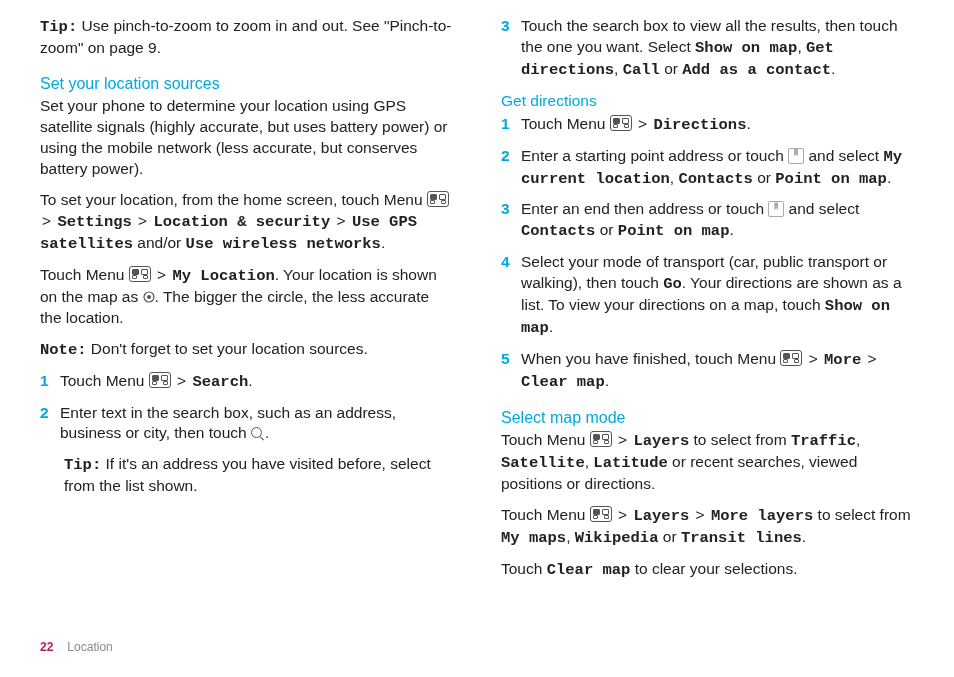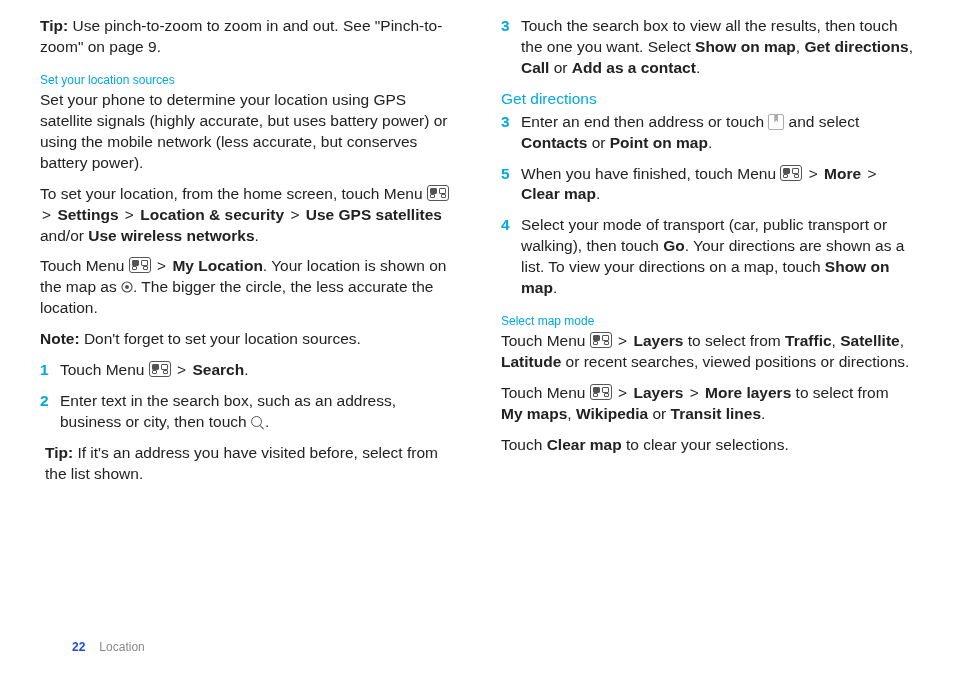--- a/index.html
+++ b/index.html
@@ -18,50 +18,50 @@
     gap: 48px;
     padding: 16px 40px 0 40px;
   }
   .col {
     flex: 1 1 0;
     min-width: 0;
   }
   h2 {
     color: #00a9e0;
     font-weight: 300;
-    font-size: 12px;
+    font-size: 16px;
     margin-top: 14px;
     margin-bottom: 2px;
     font-family: "Helvetica Neue", Arial, sans-serif;
   }
   h3 {
     color: #00a9e0;
     font-weight: 400;
     font-size: 15.5px;
     margin-top: 6px;
     margin-bottom: 2px;
   }
   p { margin-bottom: 10px; }
   .tip, .note { font-weight: 700; }
-  b { font-weight: 700; }
+  b { font-weight: 700; font-family: Liberation Mono, monospace; }
   ol { list-style: none; padding-left: 0; margin: 0; }
   ol > li {
     position: relative;
     padding-left: 20px;
     margin-bottom: 10px;
   }
   ol > li::before {
     content: attr(data-n);
     position: absolute;
     left: 0;
     top: 0;
     color: #00a9e0;
     font-weight: 700;
   }
-  .sub { margin-left: 5px; margin-bottom: 10px; }
+  .sub { margin-left: 24px; margin-bottom: 10px; }
   .icon {
     display: inline-block;
     vertical-align: -3px;
   }
   .icon-menu {
     width: 22px; height: 16px;
     border: 1px solid #555;
     border-radius: 3px;
     position: relative;
     vertical-align: -2px;
@@ -111,21 +111,21 @@
     clip-path: polygon(0 0, 100% 0, 100% 100%, 50% 70%, 0 100%);
   }
   .gt { display:inline-block; padding: 0 2px; }
   .footer {
     position: absolute;
     left: 40px;
     bottom: 22px;
     font-size: 12px;
     color: #888;
   }
-  .footer .pn { font-weight: 700; color: #1d4ed8; margin-right: 14px; margin-left: 32px; }
+  .footer .pn { font-weight: 700; color: #be185d; margin-right: 14px; }
 </style>
 </head>
 <body>
 
 <div class="page">
 
   <div class="col">
 
     <p>
       <b class="tip">Tip:</b><span> Use pinch-to-zoom to zoom in and out. See "Pinch-to-zoom" on page 9.</span>
@@ -174,32 +174,40 @@
   <div class="col">
 
     <ol>
       <li data-n="3">
         <span>Touch the search box to view all the results, then touch the one you want. Select </span><b>Show on map</b><span>, </span><b>Get directions</b><span>, </span><b>Call</b><span> or </span><b>Add as a contact</b><span>.</span>
       </li>
     </ol>
 
     <h3>Get directions</h3>
     <ol>
+      <li data-n="1">
+        <span>Touch Menu </span><span class="icon icon-menu"><span class="r2a"></span><span class="r2b"></span></span>
+        <span class="gt">&gt;</span>
+        <b>Directions</b><span>.</span>
+      </li>
+      <li data-n="2">
+        <span>Enter a starting point address or touch </span><span class="icon icon-bookmark"></span><span> and select </span><b>My current location</b><span>, </span><b>Contacts</b><span> or </span><b>Point on map</b><span>.</span>
+      </li>
       <li data-n="3">
         <span>Enter an end then address or touch </span><span class="icon icon-bookmark"></span><span> and select </span><b>Contacts</b><span> or </span><b>Point on map</b><span>.</span>
       </li>
+      <li data-n="4">
+        <span>Select your mode of transport (car, public transport or walking), then touch </span><b>Go</b><span>. Your directions are shown as a list. To view your directions on a map, touch </span><b>Show on map</b><span>.</span>
+      </li>
       <li data-n="5">
         <span>When you have finished, touch Menu </span><span class="icon icon-menu"><span class="r2a"></span><span class="r2b"></span></span>
         <span class="gt">&gt;</span>
         <b>More</b>
         <span class="gt">&gt;</span>
         <b>Clear map</b><span>.</span>
-      </li>
-      <li data-n="4">
-        <span>Select your mode of transport (car, public transport or walking), then touch </span><b>Go</b><span>. Your directions are shown as a list. To view your directions on a map, touch </span><b>Show on map</b><span>.</span>
       </li>
     </ol>
 
     <h2>Select map mode</h2>
     <p>
       <span>Touch Menu </span><span class="icon icon-menu"><span class="r2a"></span><span class="r2b"></span></span>
       <span class="gt">&gt;</span>
       <b>Layers</b><span> to select from </span><b>Traffic</b><span>, </span><b>Satellite</b><span>, </span><b>Latitude</b><span> or recent searches, viewed positions or directions.</span>
     </p>
     <p>

